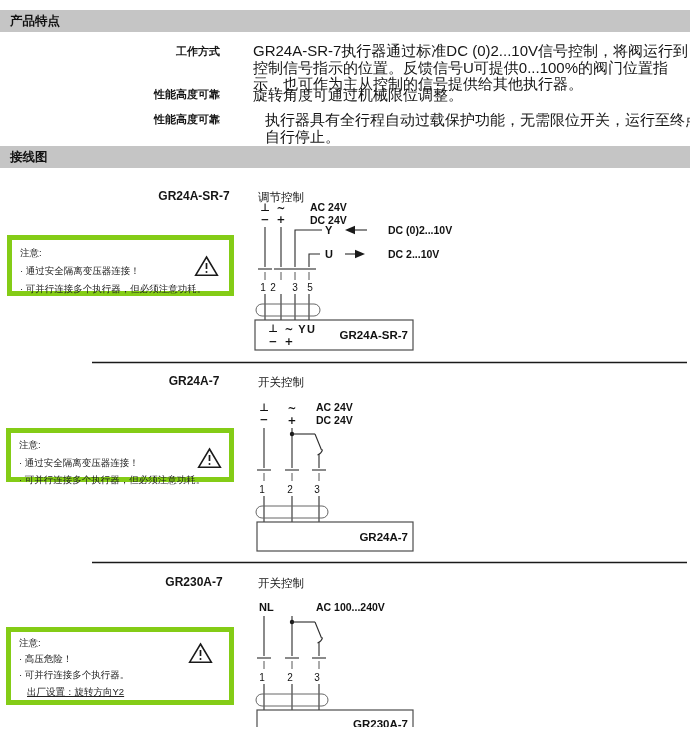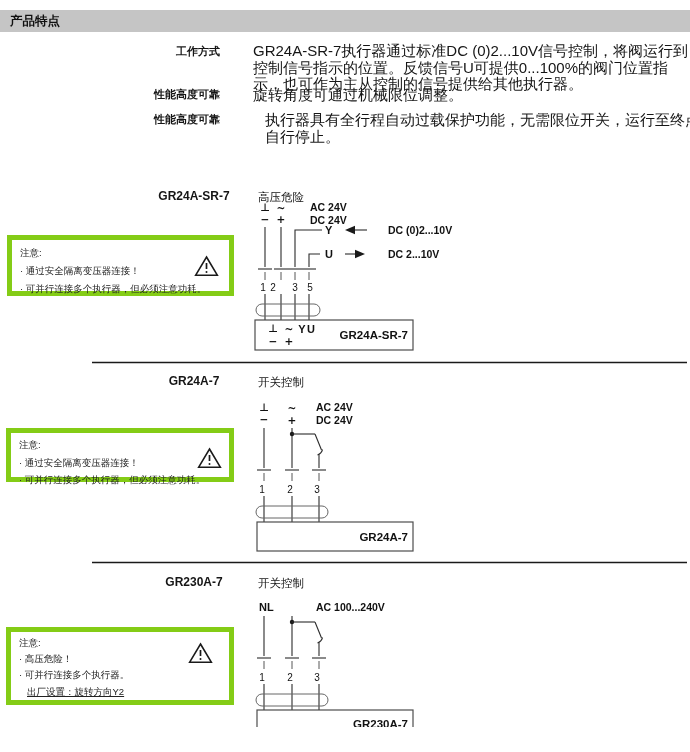--- a/index.html
+++ b/index.html
@@ -38,23 +38,24 @@
 
   <div class="bar" style="top:10px;">产品特点</div>
 
   <div class="feat-label" style="top:44px;">工作方式</div>
   <div class="feat-text" style="top:43px;">GR24A-SR-7执行器通过标准DC (0)2...10V信号控制，将阀运行到控制信号指示的位置。反馈信号U可提供0...100%的阀门位置指示，也可作为主从控制的信号提供给其他执行器。</div>
   <div class="feat-label" style="top:87px;">性能高度可靠</div>
   <div class="feat-text" style="top:87px;">旋转角度可通过机械限位调整。</div>
   <div class="feat-label" style="top:112px;">性能高度可靠</div>
   <div class="feat-text" style="top:112px;margin-left:12px;">执行器具有全行程自动过载保护功能，无需限位开关，运行至终点自行停止。</div>
 
+  <div class="bar" style="top:146px;">接线图</div>
 
   <div class="diag-title" style="top:189px;">GR24A-SR-7</div>
-  <div class="diag-sub" style="top:190px;">高压危险</div>
+  <div class="diag-sub" style="top:190px;">调节控制</div>
   <div class="diag-title" style="top:374px;">GR24A-7</div>
   <div class="diag-sub" style="top:375px;">开关控制</div>
   <div class="diag-title" style="top:575px;">GR230A-7</div>
   <div class="diag-sub" style="top:576px;">开关控制</div>
 
   <div class="note" style="left:7px;top:235px;width:227px;height:61px;line-height:18px;">
     <div class="nline">注意:</div>
     <div class="nline">· 通过安全隔离变压器连接！</div>
     <div class="nline">· 可并行连接多个执行器，但必须注意功耗。</div>
     <svg class="warn" style="right:10px;top:15px;" width="25" height="22" viewBox="0 0 25 22">

